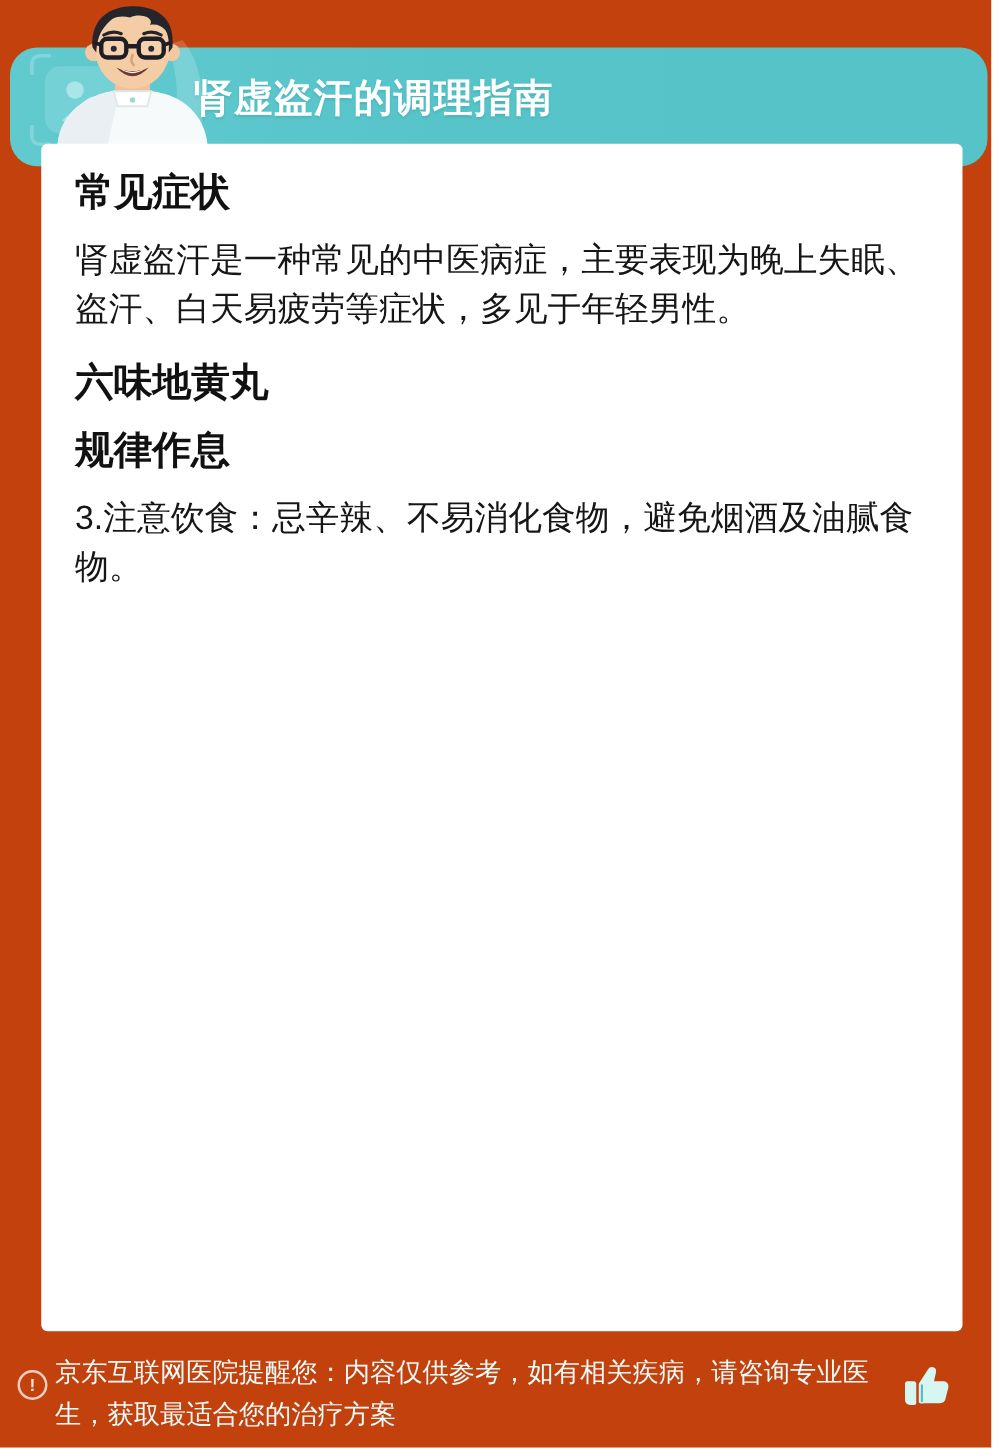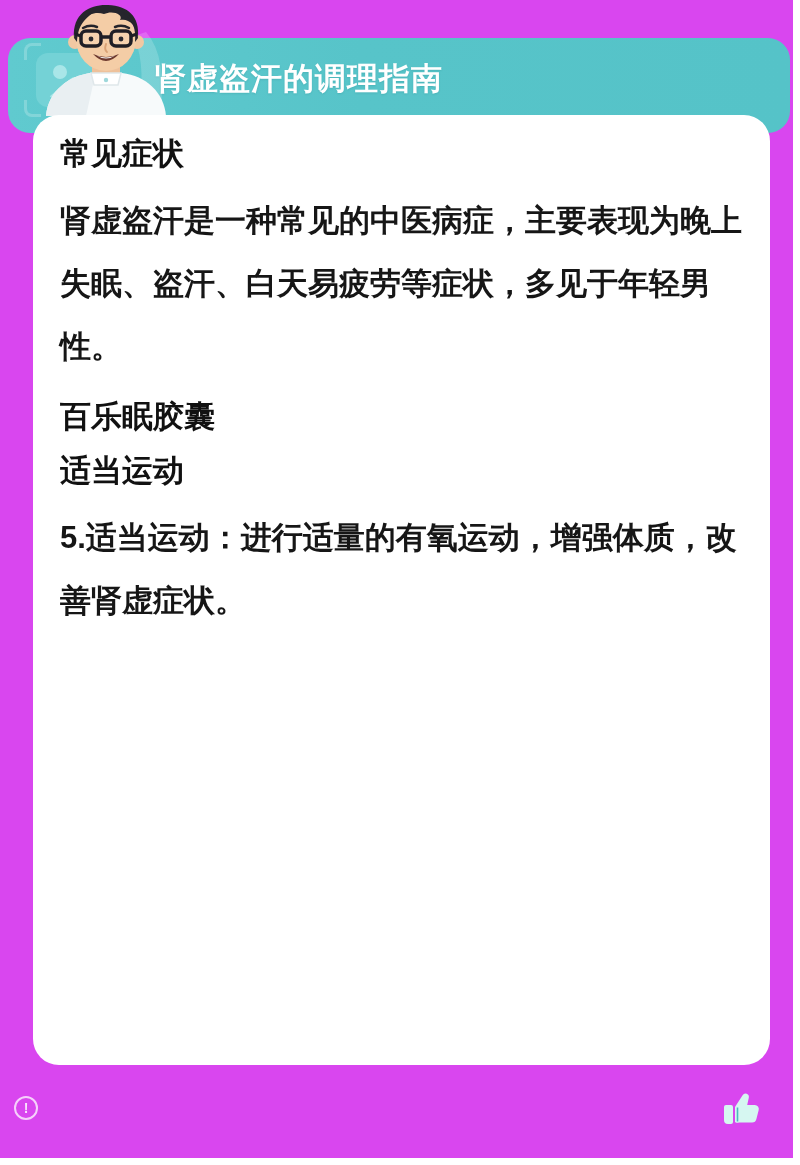--- a/index.html
+++ b/index.html
@@ -3,21 +3,21 @@
 <meta charset="utf-8">
 <style>
   html,body{margin:0;padding:0;}
   body{
     width:800px;height:1165px;position:relative;background:#ffffff;overflow:hidden;
     font-family:"Liberation Sans","DejaVu Sans",sans-serif;
     -webkit-font-smoothing:antialiased;
   }
   .stage{
     position:absolute;left:0;top:0;width:793px;height:1158px;
-    background:#d946ef;overflow:hidden;
+    background:#c2410c;overflow:hidden;
   }
   
   .band{
     position:absolute;left:8px;top:38px;width:782px;height:95px;
     border-radius:22px;
     background:linear-gradient(90deg,#60cacf 0%,#57c4c9 45%,#55c3c8 100%);
   }
   .photo-icon{
     position:absolute;left:28px;top:15px;width:78px;height:54px;
     border-radius:12px;background:#74d2d6;
@@ -30,30 +30,30 @@
   .band-title{
     position:absolute;left:147px;top:20px;
     font-size:31px;font-weight:bold;color:#ffffff;letter-spacing:1px;
     text-shadow:0 1px 2px rgba(0,90,95,0.15);
     white-space:nowrap;
   }
   .avatar{position:absolute;left:28px;top:2px;width:156px;height:114px;}
   
   .card{
     position:absolute;left:33px;top:115px;width:737px;height:950px;
-    background:#ffffff;border-radius:26px;
+    background:#ffffff;border-radius:5px;
     box-sizing:border-box;padding:20px 26px 0 27px;
     overflow:hidden;
   }
   .card h2{
     margin:14px 0 16px 0;font-size:31px;line-height:38px;font-weight:bold;color:#111111;
   }
   .card h2:first-child{margin-top:0;}
   .card p{
-    margin:0 0 20px 0;font-size:31px;line-height:63px;color:#161616;font-weight:700;
+    margin:0 0 20px 0;font-size:27px;line-height:39px;color:#161616;font-weight:400;
   }
   .card p.tip{margin-bottom:10px;}
   
   .footer{
     position:absolute;left:0;top:1078px;width:793px;height:80px;
   }
   .info-icon{
     position:absolute;left:14px;top:18px;width:20px;height:20px;border-radius:50%;
     border:2px solid rgba(255,255,255,0.75);color:rgba(255,255,255,0.85);
     font-size:14px;line-height:20px;text-align:center;font-weight:bold;
@@ -124,28 +124,29 @@
 
       <path d="M63,71 h30 l-3,12 h-24 Z" fill="#ffffff" stroke="#dfe7ea" stroke-width="1.5"></path>
       <circle cx="78" cy="78" r="2.2" fill="#9fd8db"></circle>
     </svg>
   </div>
 
   <div class="card">
     <h2>常见症状</h2>
     <p>肾虚盗汗是一种常见的中医病症，主要表现为晚上失眠、盗汗、白天易疲劳等症状，多见于年轻男性。</p>
 
-    <h2>百乐眠胶囊</h2>
+    <h2>六味地黄丸</h2>
 
-    <h2>适当运动</h2>
-    <p class="tip">5.适当运动：进行适量的有氧运动，增强体质，改善肾虚症状。</p>
+    <h2>规律作息</h2>
+    <p class="tip">3.注意饮食：忌辛辣、不易消化食物，避免烟酒及油腻食物。</p>
   </div>
 
   <div class="footer">
     <span class="info-icon">!</span>
+    <div class="disclaimer">京东互联网医院提醒您：内容仅供参考，如有相关疾病，请咨询专业医生，获取最适合您的治疗方案</div>
     <button class="thumb-btn" type="button">
       <svg width="46" height="46" viewBox="0 0 46 46">
         <path d="M8,19 h5 a2,2 0 0 1 2,2 v15 a2,2 0 0 1 -2,2 h-3 a4,4 0 0 1 -4,-4 v-13 a2,2 0 0 1 2,-2 z" fill="#d6f7f1"></path>
         <path d="M17,36 v-15 l7.6,-11.8 a3.4,3.4 0 0 1 6.2,2.5 l-1.6,7.3 h7.6 a4,4 0 0 1 3.9,5 l-2.3,9 a4.5,4.5 0 0 1 -4.4,3.5 h-13 a4,4 0 0 1 -4,-0.5 z" fill="#d6f7f1"></path>
         <path d="M19.5,21.5 v14" stroke="#4cbac0" stroke-width="1.6"></path>
       </svg>
     </button>
   </div>
 
 </div>

